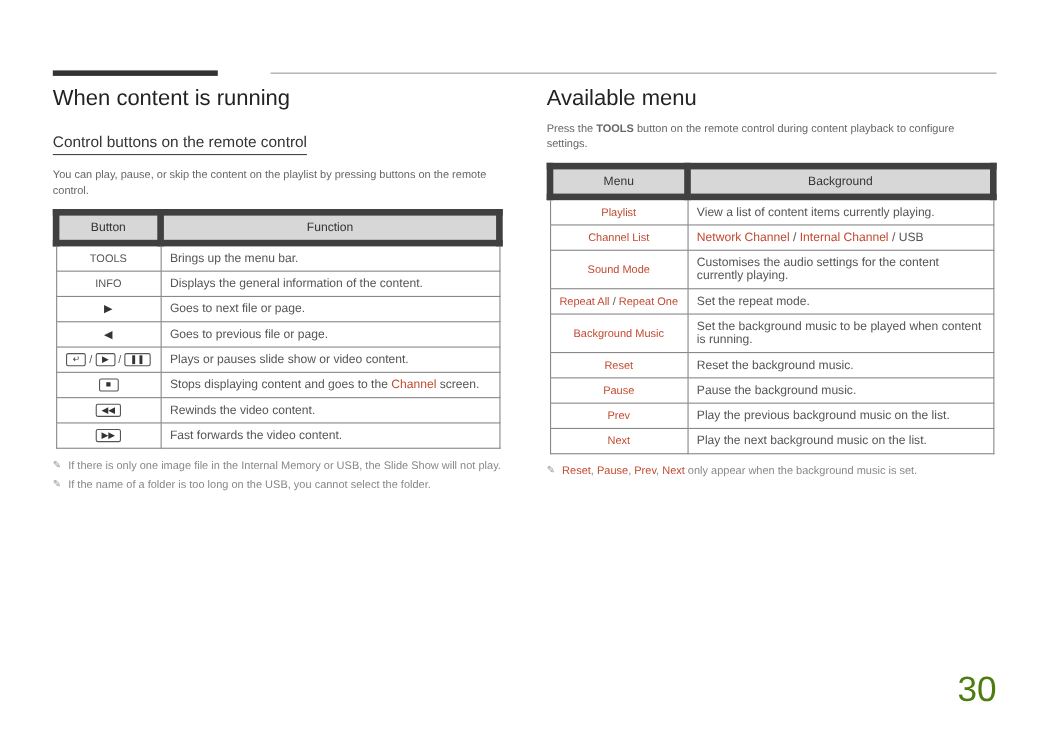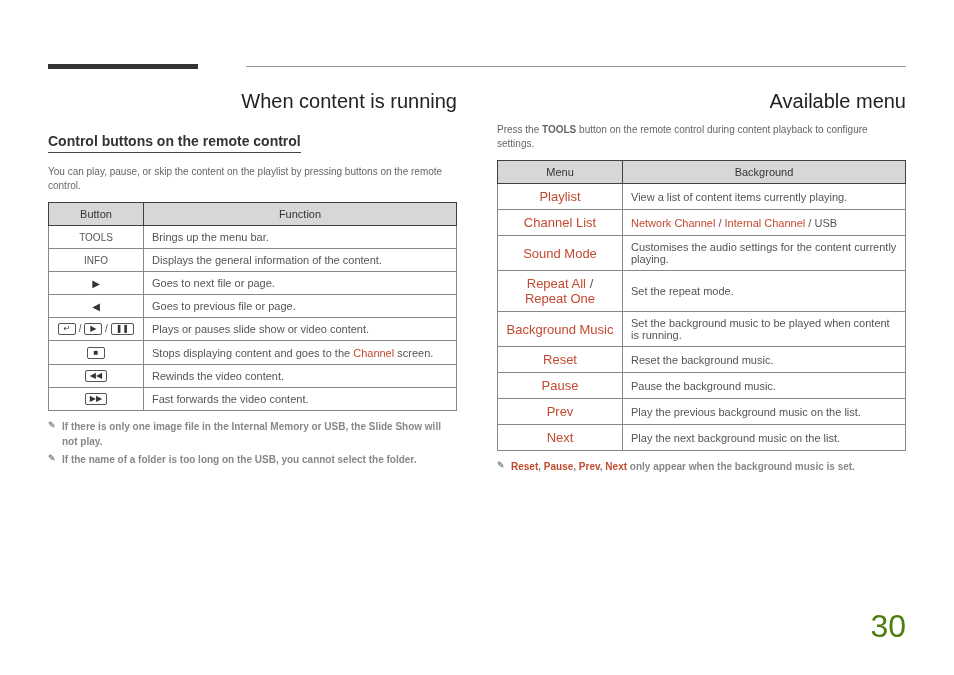--- a/index.html
+++ b/index.html
@@ -32,27 +32,26 @@
     position: absolute;
     top: 66px;
     left: 246px;
     right: 48px;
     height: 0;
     border-top: 0.5px solid #999;
   }
   h2.sec {
     font-size: 20px;
     font-weight: 400;
-    margin: 30px 0 10px 0;
+    margin: 18px 0 10px 0;
     color: #222;
-    text-align: right;
   }
   h3.sub {
     font-size: 14px;
-    font-weight: 700;
+    font-weight: 400;
     margin: 10px 0 8px 0;
     padding-bottom: 3px;
     border-bottom: 1px solid #444;
     display: inline-block;
   }
   p.body {
     font-size: 10px;
     color: #666;
     margin: 4px 0 10px 0;
     line-height: 1.35;
@@ -60,49 +59,48 @@
   table {
     width: 100%;
     border-collapse: collapse;
     font-size: 11px;
     margin-bottom: 8px;
   }
   th {
     background: #d7d7d7;
     font-weight: 400;
     padding: 5px 6px;
-    border: 1px solid #404040;
+    border: 6px solid #404040;
     color: #333;
     text-align: center;
   }
   td {
     border: 1px solid #888;
     padding: 5px 8px;
     color: #555;
     vertical-align: middle;
   }
   td.btn-col {
     width: 78px;
     text-align: center;
     font-size: 10px;
   }
   td.menu-col {
     width: 108px;
     text-align: center;
-    font-size: 13px;
+    font-size: 10px;
   }
   .accent { color: #c24a30; }
   .note {
     font-size: 10px;
     color: #888;
     margin: 3px 0 3px 0;
     line-height: 1.5;
     padding-left: 14px;
     position: relative;
-    font-weight: bold;
   }
   .note::before {
     content: "✎";
     position: absolute;
     left: 0;
     top: 0;
     font-size: 9px;
     color: #999;
   }
   .page-num {

